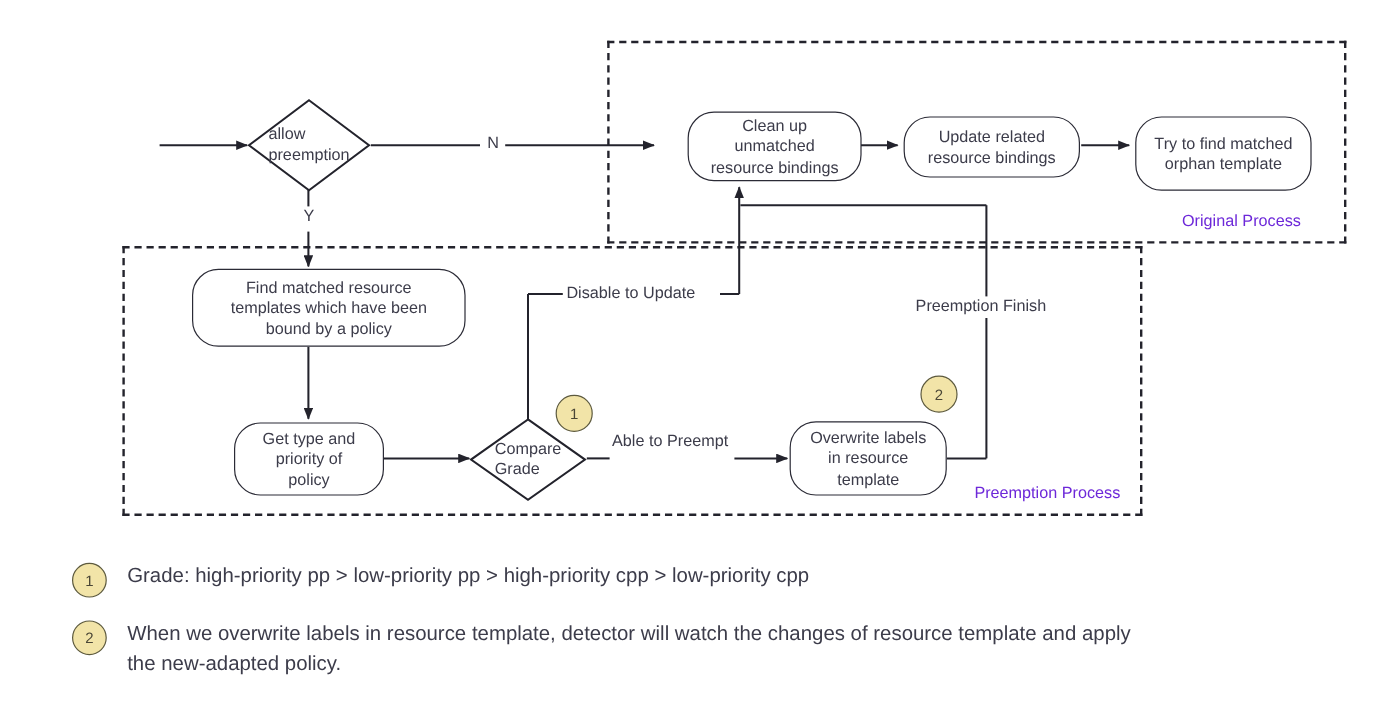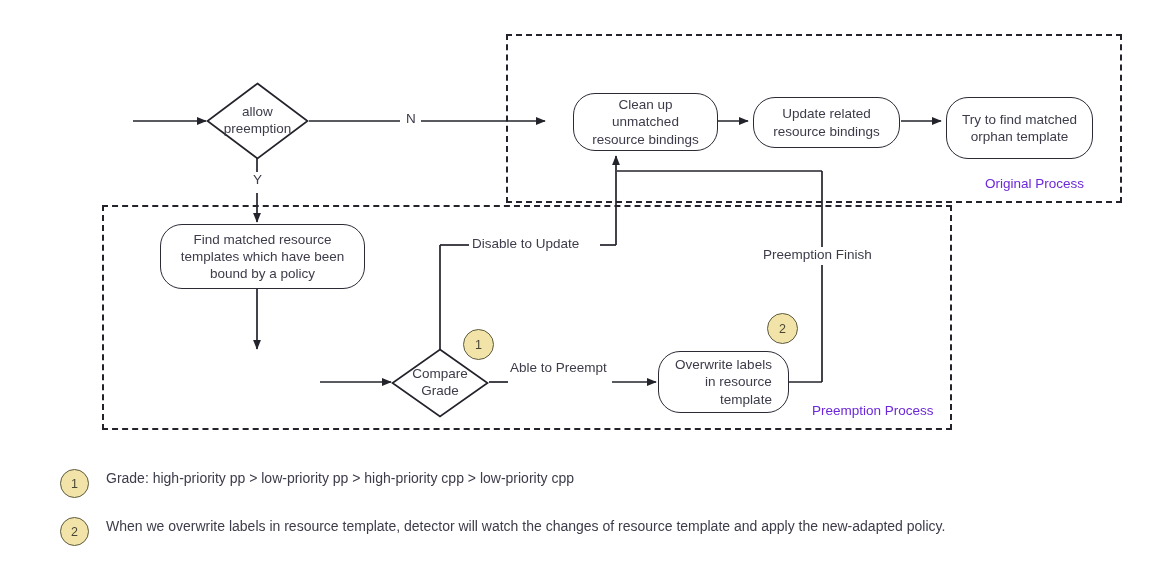--- a/index.html
+++ b/index.html
@@ -33,21 +33,21 @@
   .diamond{
     position:absolute;
     box-sizing:border-box;
     display:flex;align-items:center;justify-content:center;
   }
   .diamond .dshape{
     position:absolute;left:0;top:0;width:100%;height:100%;
   }
   .diamond .dlabel{
     position:relative;z-index:2;
-    text-align:center;font-size:13.5px;line-height:1.25;color:#3c3c4a;
+    text-align:left;font-size:13.5px;line-height:1.25;color:#3c3c4a;
     pointer-events:none;
   }
 
   .dashbox{
     position:absolute;
     box-sizing:border-box;
     border:2px dashed #23232c;
     background:transparent;
   }
   .boxcaption{
@@ -84,21 +84,21 @@
   .note-badge{
     flex:0 0 auto;
     width:27px;height:27px;border-radius:50%;
     background:#f2e4a8;border:1.4px solid #5d5a3e;
     display:flex;align-items:center;justify-content:center;
     font-size:12.5px;color:#4a4636;
     margin-top:1px;
   }
   .note-text{
     margin-left:17px;
-    font-size:14px;
+    font-size:17px;
     line-height:1.45;
     color:#3c3c4a;
     max-width:845px;
   }
 </style>
 </head>
 <body>
 
 <div id="stage">
 
@@ -168,39 +168,44 @@
   <div class="node" style="left:753px;top:97px;width:147px;height:51px;">
     <span style="white-space:pre-line;">Update related
 resource bindings</span>
   </div>
 
   <div class="node" style="left:946px;top:97px;width:147px;height:62px;">
     <span style="white-space:pre-line;">Try to find matched
 orphan template</span>
   </div>
 
-  <div class="node" style="left:160px;top:224px;width:205px;height:65px;">
+  <div class="node" style="left:160px;top:224px;width:228px;height:65px;">
     <span style="white-space:pre-line;">Find matched resource
 templates which have been
 bound by a policy</span>
   </div>
 
+  <div class="node" style="left:195px;top:352px;width:125px;height:61px;">
+    <span style="white-space:pre-line;">Get type and
+priority of
+policy</span>
+  </div>
 
   <div class="diamond" style="left:391px;top:348px;width:98px;height:70px;">
     <svg class="dshape" viewBox="0 0 98 70" preserveAspectRatio="none">
       <polygon points="49,1.5 96.5,35 49,68.5 1.5,35" fill="#ffffff" stroke="#23232c" stroke-width="1.7"></polygon>
     </svg>
     <div class="dlabel">
       <span style="white-space:pre-line;margin-top:30px;">Compare
 Grade</span>
     </div>
   </div>
 
   <div class="node" style="left:658px;top:351px;width:131px;height:62px;">
-    <span style="white-space:pre-line;text-align:right;">Overwrite labels
+    <span style="white-space:pre-line;">Overwrite labels
 in resource
 template</span>
   </div>
 
   <div class="edgelabel" style="left:403px;top:111px;">N</div>
   <div class="edgelabel" style="left:250px;top:172px;">Y</div>
   <div class="edgelabel" style="left:469px;top:236px;">Disable to Update</div>
   <div class="edgelabel" style="left:507px;top:360px;">Able to Preempt</div>
   <div class="edgelabel" style="left:760px;top:247px;">Preemption Finish</div>
 

